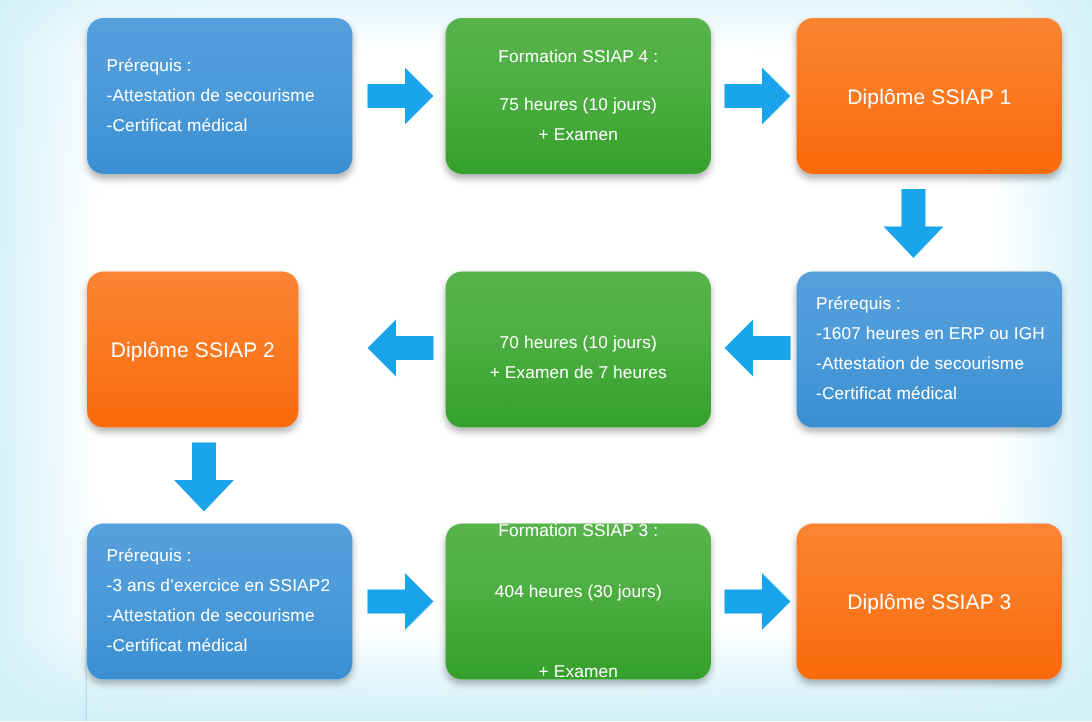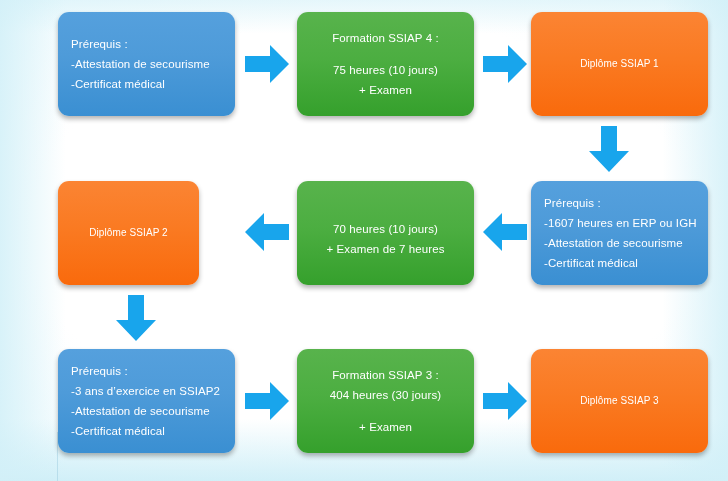--- a/index.html
+++ b/index.html
@@ -80,42 +80,42 @@
   }
 
   .line {
     font-size: 11.5px;
     line-height: 20px;
     white-space: nowrap;
     letter-spacing: .1px;
   }
   .node.blue .line { font-size: 11.5px; }
   .node.green .line { font-size: 11.5px; }
-  .node.orange .line { font-size: 10px; }
+  .node.orange .line { font-size: 14px; }
 
   .gap-top { margin-top: 12px; }
 
   
   .arrow {
     position: absolute;
     color: #18a5ec;
   }
   .arrow svg { display: block; }
 
   
   #node-prereq-1      { left: 58px;  top: 12px;  width: 177px; height: 104px; }
   #node-formation-1   { left: 297px; top: 12px;  width: 177px; height: 104px; }
   #node-diplome-1     { left: 531px; top: 12px;  width: 177px; height: 104px; }
   
   #node-diplome-2     { left: 58px;  top: 181px; width: 141px; height: 104px; }
   #node-formation-2   { left: 297px; top: 181px; width: 177px; height: 104px; }
   #node-prereq-2      { left: 531px; top: 181px; width: 177px; height: 104px; }
   
   #node-prereq-3      { left: 58px;  top: 349px; width: 177px; height: 104px; }
-  #node-formation-3   { left: 297px; top: 349px; width: 177px; height: 104px; }
+  #node-formation-3   { left: 297px; top: 349px; width: 177px; height: 104px; gap: 21px; }
   #node-diplome-3     { left: 531px; top: 349px; width: 177px; height: 104px; }
 
   
   #arrow-r1-a { left: 243px; top: 43px; }
   #arrow-r1-b { left: 481px; top: 43px; }
   #arrow-down-right { left: 587px; top: 124px; }
   #arrow-r2-a { left: 481px; top: 211px; }
   #arrow-r2-b { left: 243px; top: 211px; }
   #arrow-down-left { left: 114px; top: 293px; }
   #arrow-r3-a { left: 243px; top: 380px; }

